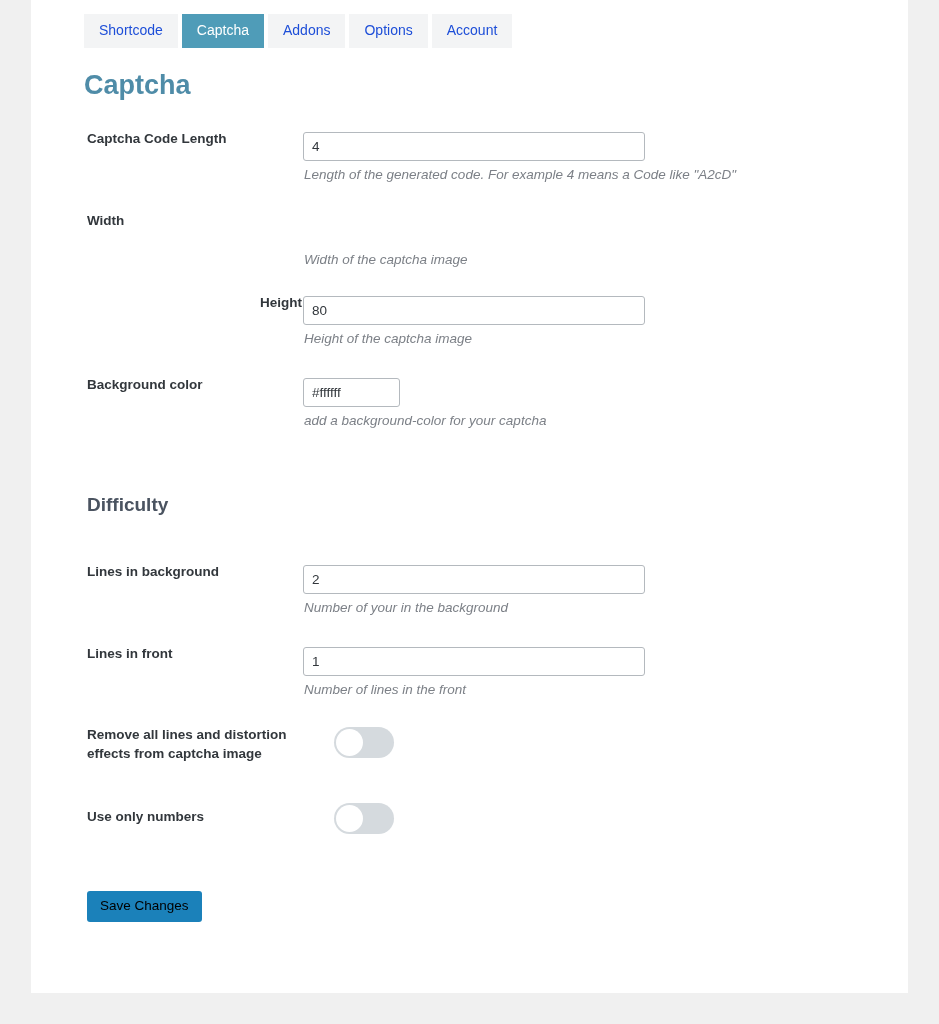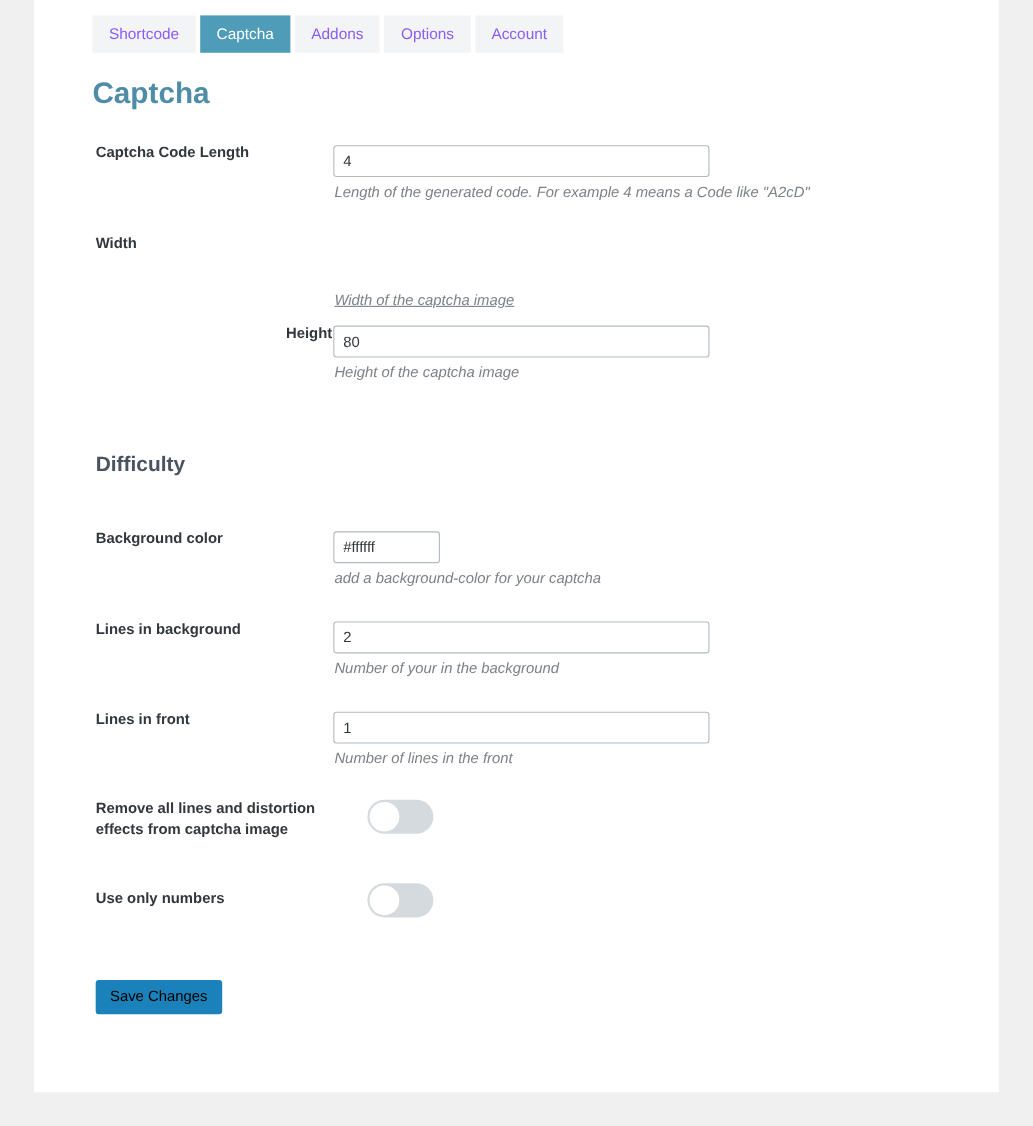--- a/index.html
+++ b/index.html
@@ -38,21 +38,21 @@
     left: 53px;
     top: 14px;
     display: flex;
     gap: 4px;
     align-items: flex-start;
   }
   .tab {
     padding: 8px 15px 9px 15px;
     font-size: 14px;
     line-height: 17px;
-    color: #8b5cf6;
+    color: #1d4ed8;
     background: #f3f4f5;
     border: none;
     cursor: pointer;
     font-family: "Liberation Sans", sans-serif;
     white-space: nowrap;
   }
   .tab.active {
     background: #4f9cb8;
     color: #ffffff;
   }
@@ -188,41 +188,41 @@
       <div class="field-row" style="height:82px;">
         <div class="field-label" style="top:11px;">Captcha Code Length</div>
         <div class="field-control" style="top:14px;">
           <input class="text-input wide" type="text" value="4" style="">
         </div>
         <div class="field-desc" style="top:48px;">Length of the generated code. For example 4 means a Code like "A2cD"</div>
       </div>
 
       <div class="field-row" style="height:82px;">
         <div class="field-label" style="top:11px;">Width</div>
-        <div class="field-desc" style="top:64px;text-decoration:underline;">Width of the captcha image</div>
+        <div class="field-desc" style="top:51px;">Width of the captcha image</div>
       </div>
 
       <div class="field-row" style="height:82px;">
         <div class="field-label" style="top:11px;text-align:right;">Height</div>
         <div class="field-control" style="top:14px;">
           <input class="text-input wide" type="text" value="80" style="">
         </div>
         <div class="field-desc" style="top:48px;">Height of the captcha image</div>
+      </div>
+
+      <div class="field-row" style="height:82px;">
+        <div class="field-label" style="top:11px;">Background color</div>
+        <div class="field-control" style="top:14px;">
+          <input class="text-input small" type="text" value="#ffffff" style="">
+        </div>
+        <div class="field-desc" style="top:48px;">add a background-color for your captcha</div>
       </div>
 
       <div class="field-row" style="height:105px;">
         <div class="section-heading" style="top:46px;">Difficulty</div>
-      </div>
-
-      <div class="field-row" style="height:82px;">
-        <div class="field-label" style="top:11px;">Background color</div>
-        <div class="field-control" style="top:14px;">
-          <input class="text-input small" type="text" value="#ffffff" style="">
-        </div>
-        <div class="field-desc" style="top:48px;">add a background-color for your captcha</div>
       </div>
 
       <div class="field-row" style="height:82px;">
         <div class="field-label" style="top:11px;">Lines in background</div>
         <div class="field-control" style="top:14px;">
           <input class="text-input wide" type="text" value="2" style="">
         </div>
         <div class="field-desc" style="top:48px;">Number of your in the background</div>
       </div>
 

